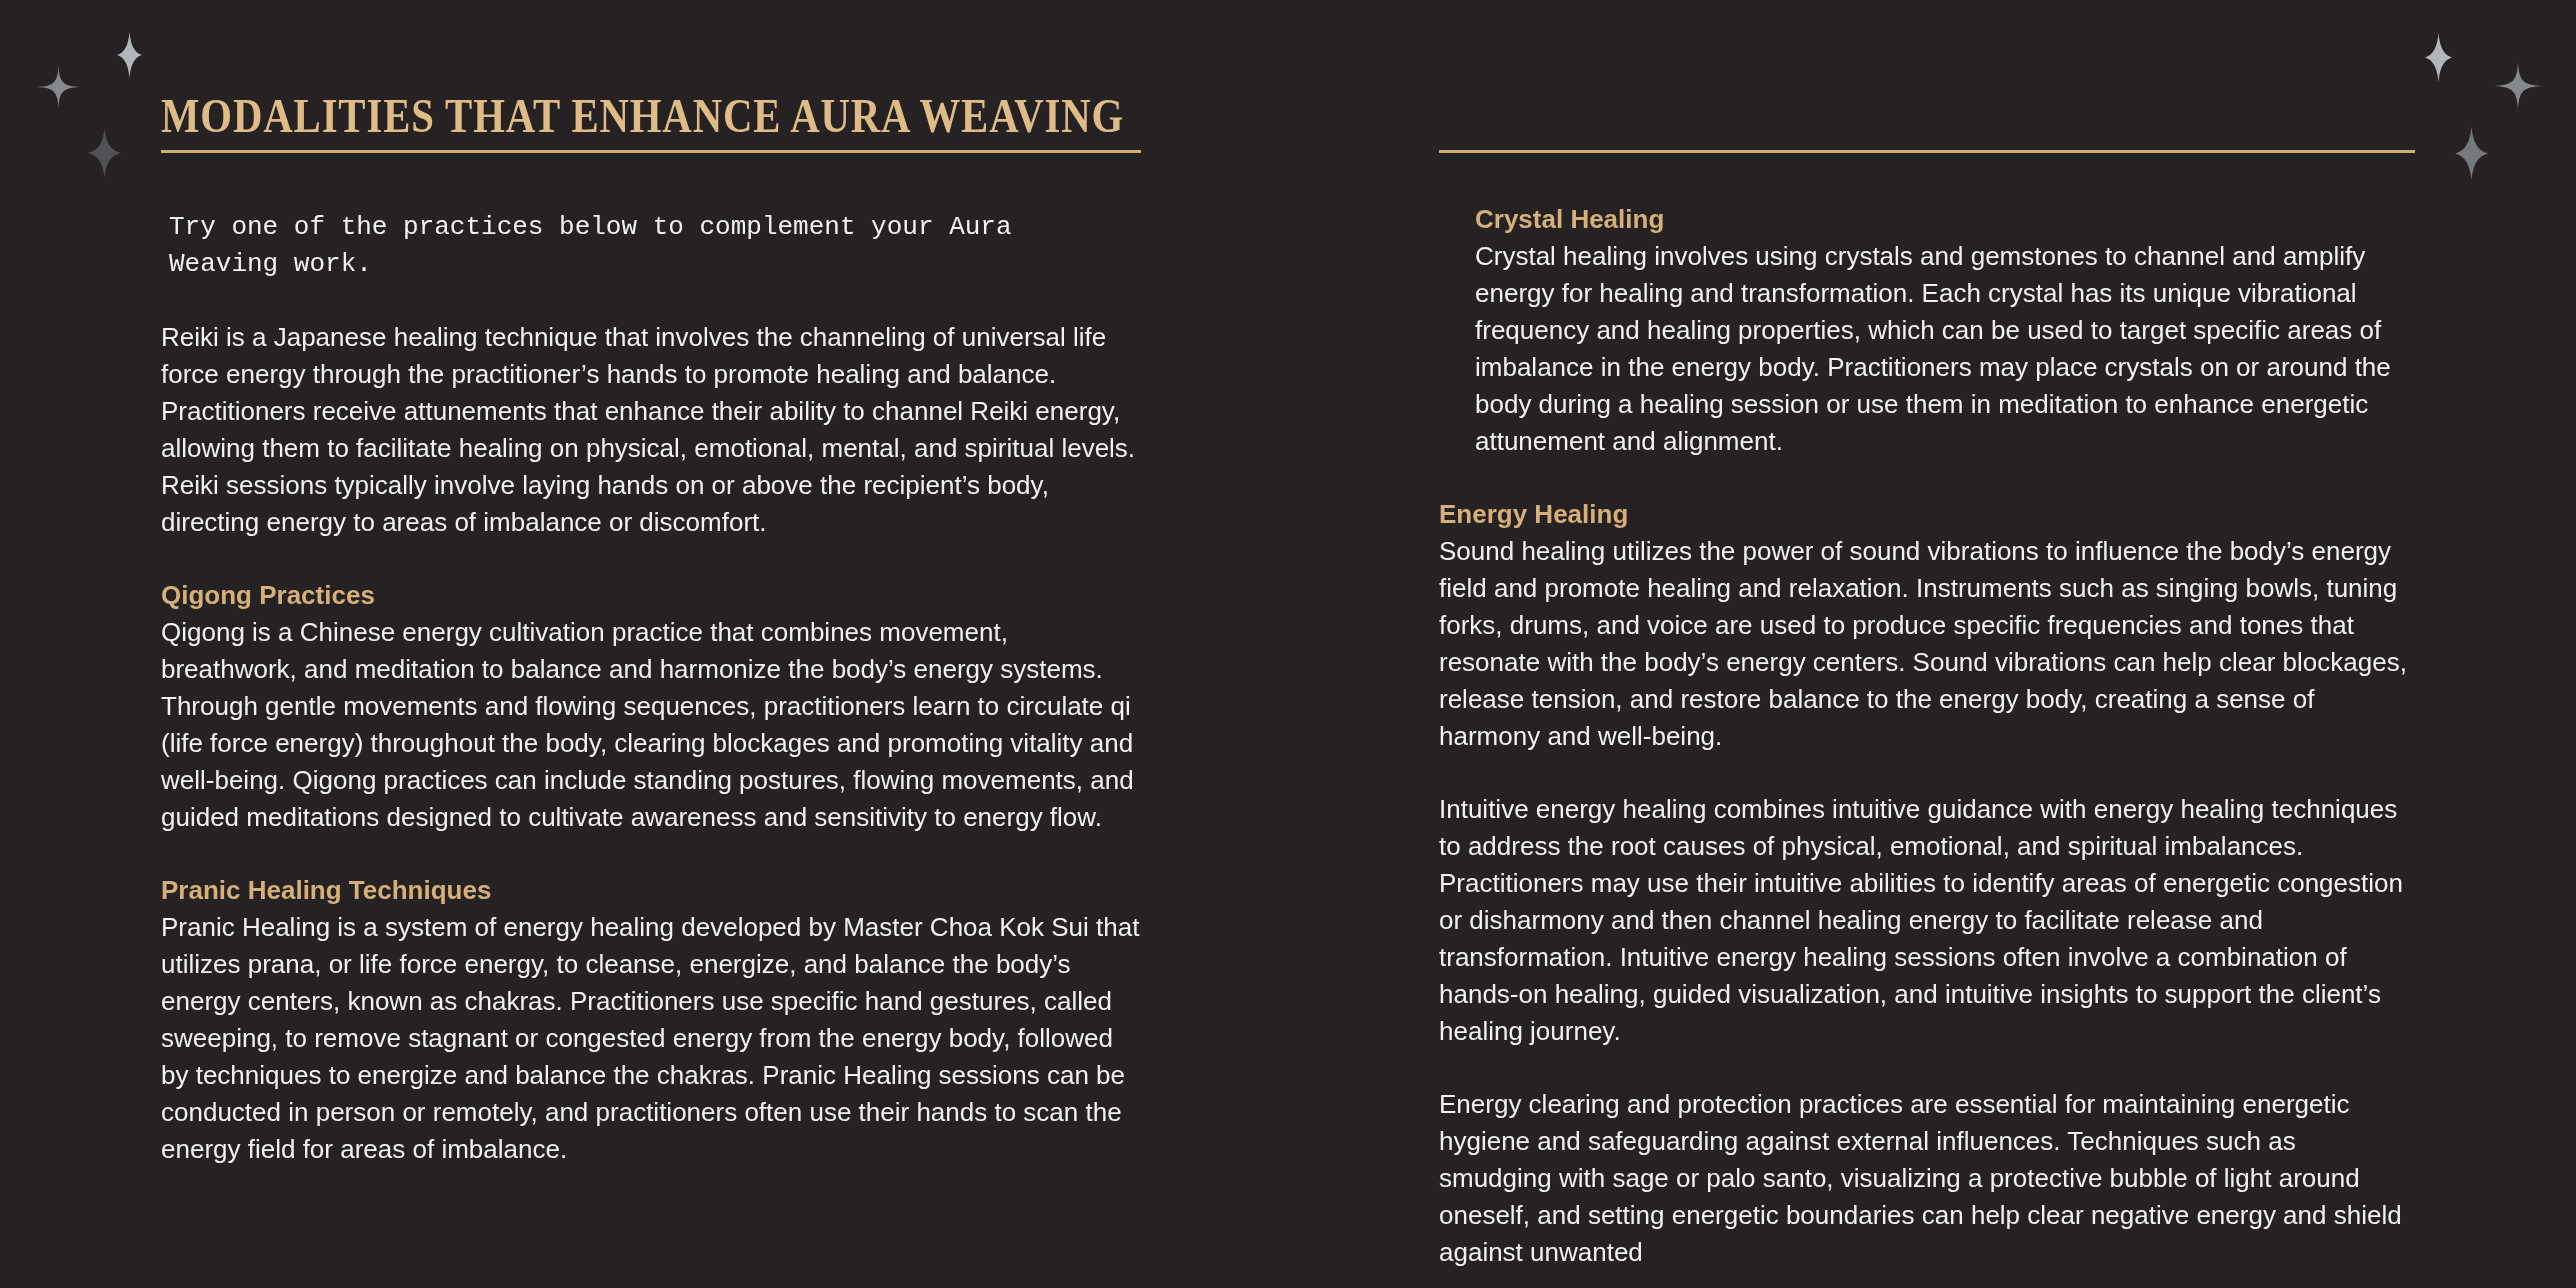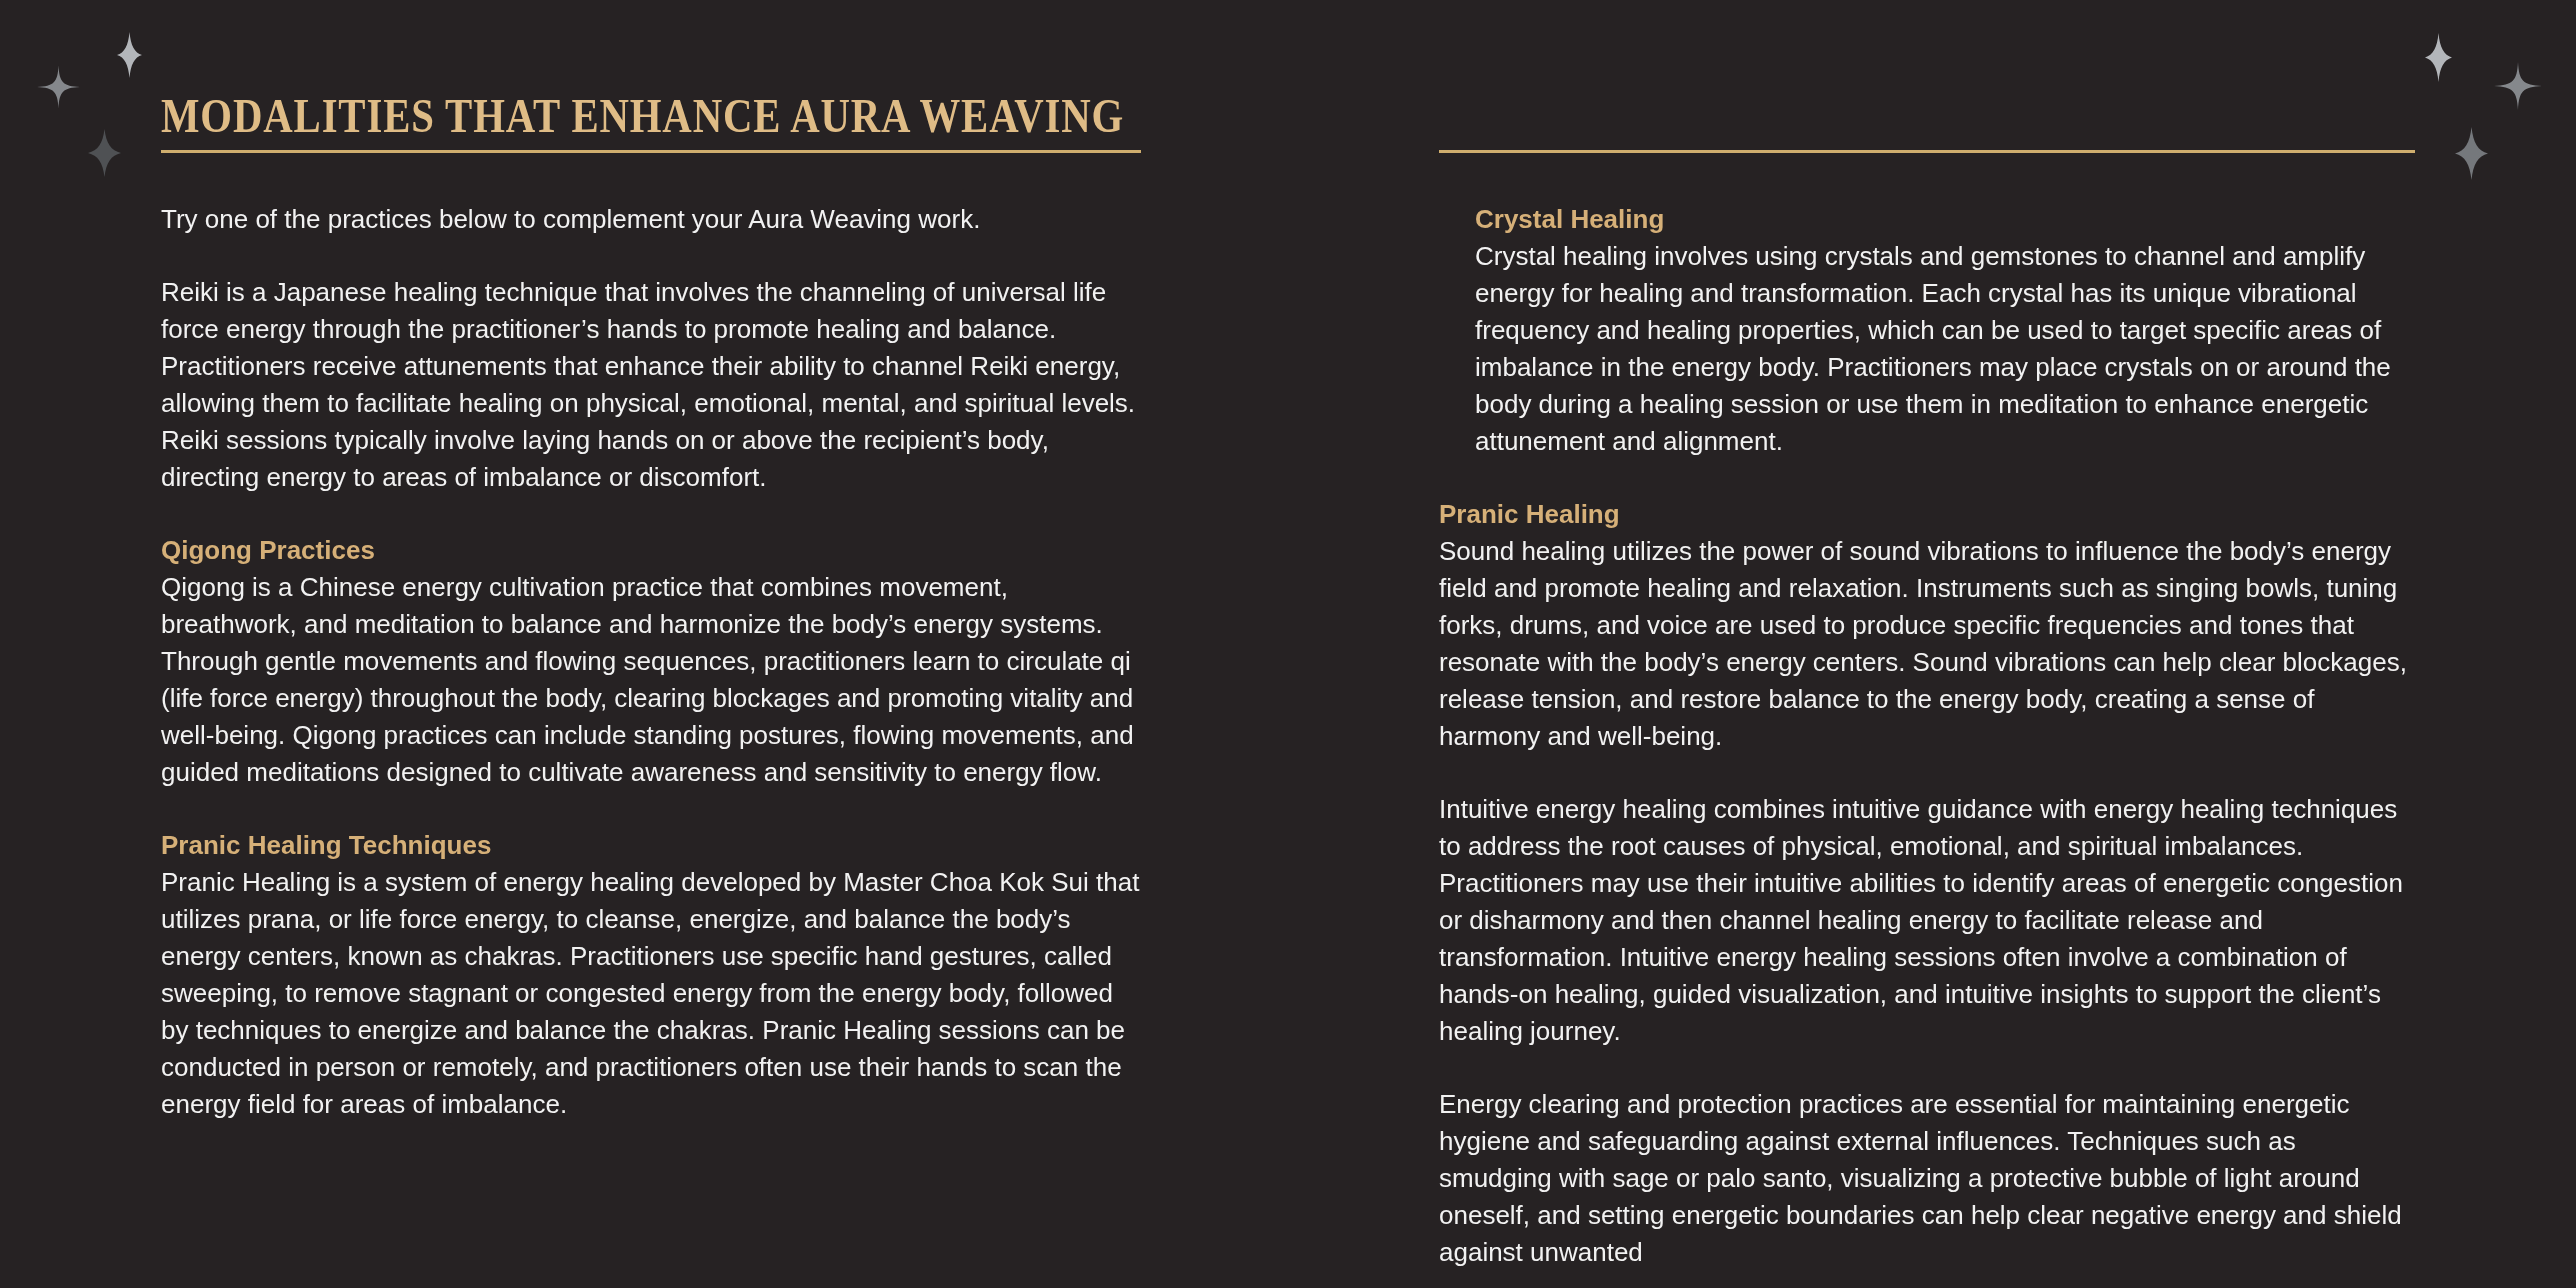--- a/index.html
+++ b/index.html
@@ -39,21 +39,21 @@
   .col {
     position: absolute;
     top: 201px;
     width: 979px;
     color: #f2f2f2;
     font-size: 26px;
     line-height: 37px;
   }
   .col-left  { left: 161px; }
   .col-right { left: 1439px; width: 976px; }
-  .intro { margin: 0; }
+  .intro { margin: 8px; font-family: Liberation Mono, monospace; }
   .section { margin-top: 36px; }
   .section.first { margin-top: 0; margin-left: 36px; }
   .section h2 {
     margin: 0;
     font-size: 26px;
     line-height: 37px;
     font-weight: 700;
     color: #d6b078;
   }
   .section p { margin: 0; }
@@ -122,21 +122,21 @@
 
   <div class="rule rule-right"></div>
 
   <div class="col col-right">
     <div class="section first">
       <h2>Crystal Healing</h2>
       <p>Crystal healing involves using crystals and gemstones to channel and amplify energy for healing and transformation. Each crystal has its unique vibrational frequency and healing properties, which can be used to target specific areas of imbalance in the energy body. Practitioners may place crystals on or around the body during a healing session or use them in meditation to enhance energetic attunement and alignment.</p>
     </div>
 
     <div class="section">
-      <h2>Pranic Healing</h2>
+      <h2>Energy Healing</h2>
       <p>Sound healing utilizes the power of sound vibrations to influence the body’s energy field and promote healing and relaxation. Instruments such as singing bowls, tuning forks, drums, and voice are used to produce specific frequencies and tones that resonate with the body’s energy centers. Sound vibrations can help clear blockages, release tension, and restore balance to the energy body, creating a sense of harmony and well-being.</p>
     </div>
 
     <div class="section">
       <p>Intuitive energy healing combines intuitive guidance with energy healing techniques to address the root causes of physical, emotional, and spiritual imbalances. Practitioners may use their intuitive abilities to identify areas of energetic congestion or disharmony and then channel healing energy to facilitate release and transformation. Intuitive energy healing sessions often involve a combination of hands-on healing, guided visualization, and intuitive insights to support the client’s healing journey.</p>
     </div>
 
     <div class="section">
       <p>Energy clearing and protection practices are essential for maintaining energetic hygiene and safeguarding against external influences. Techniques such as smudging with sage or palo santo, visualizing a protective bubble of light around oneself, and setting energetic boundaries can help clear negative energy and shield against unwanted</p>
     </div>

